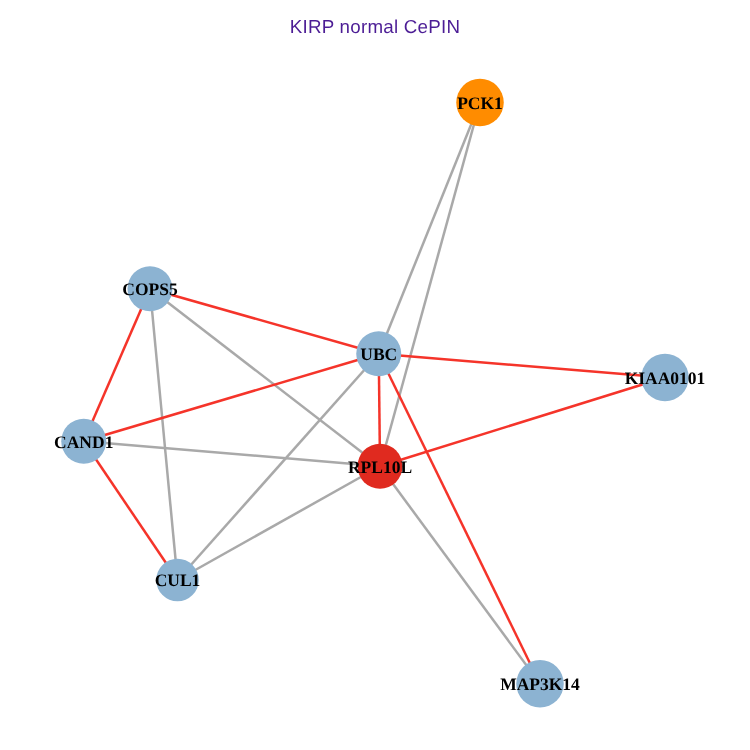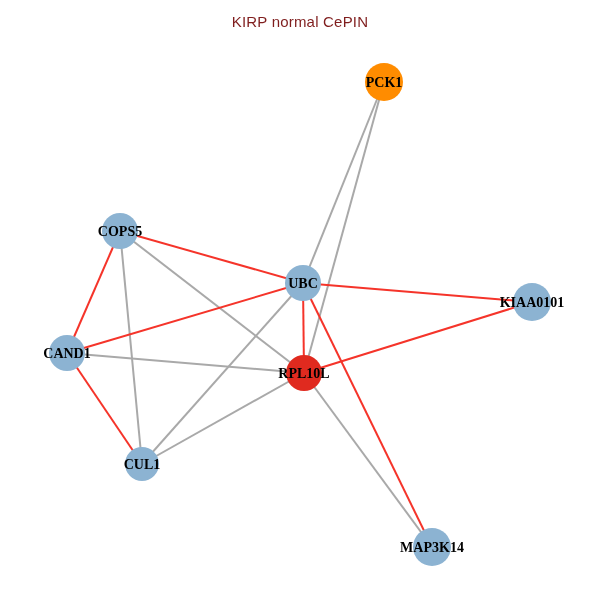--- a/index.html
+++ b/index.html
@@ -70,14 +70,14 @@
       <circle cx="432" cy="547" r="19" fill="#8CB3D2"></circle>
       <text x="384" y="87" text-anchor="middle" fill="#000000">PCK1</text>
       <text x="120" y="236" text-anchor="middle" fill="#000000">COPS5</text>
       <text x="303" y="288" text-anchor="middle" fill="#000000">UBC</text>
       <text x="532" y="307" text-anchor="middle" fill="#000000">KIAA0101</text>
       <text x="67" y="358" text-anchor="middle" fill="#000000">CAND1</text>
       <text x="304" y="378" text-anchor="middle" fill="#000000">RPL10L</text>
       <text x="142" y="469" text-anchor="middle" fill="#000000">CUL1</text>
       <text x="432" y="552" text-anchor="middle" fill="#000000">MAP3K14</text>
     </svg>
-  <div class="plot-title" style="color: #7f1d1d;">KIRP normal CePIN</div>
+  <div class="plot-title" style="color: #4c1d95;">KIRP normal CePIN</div>
 </div>
 
 </body></html>

